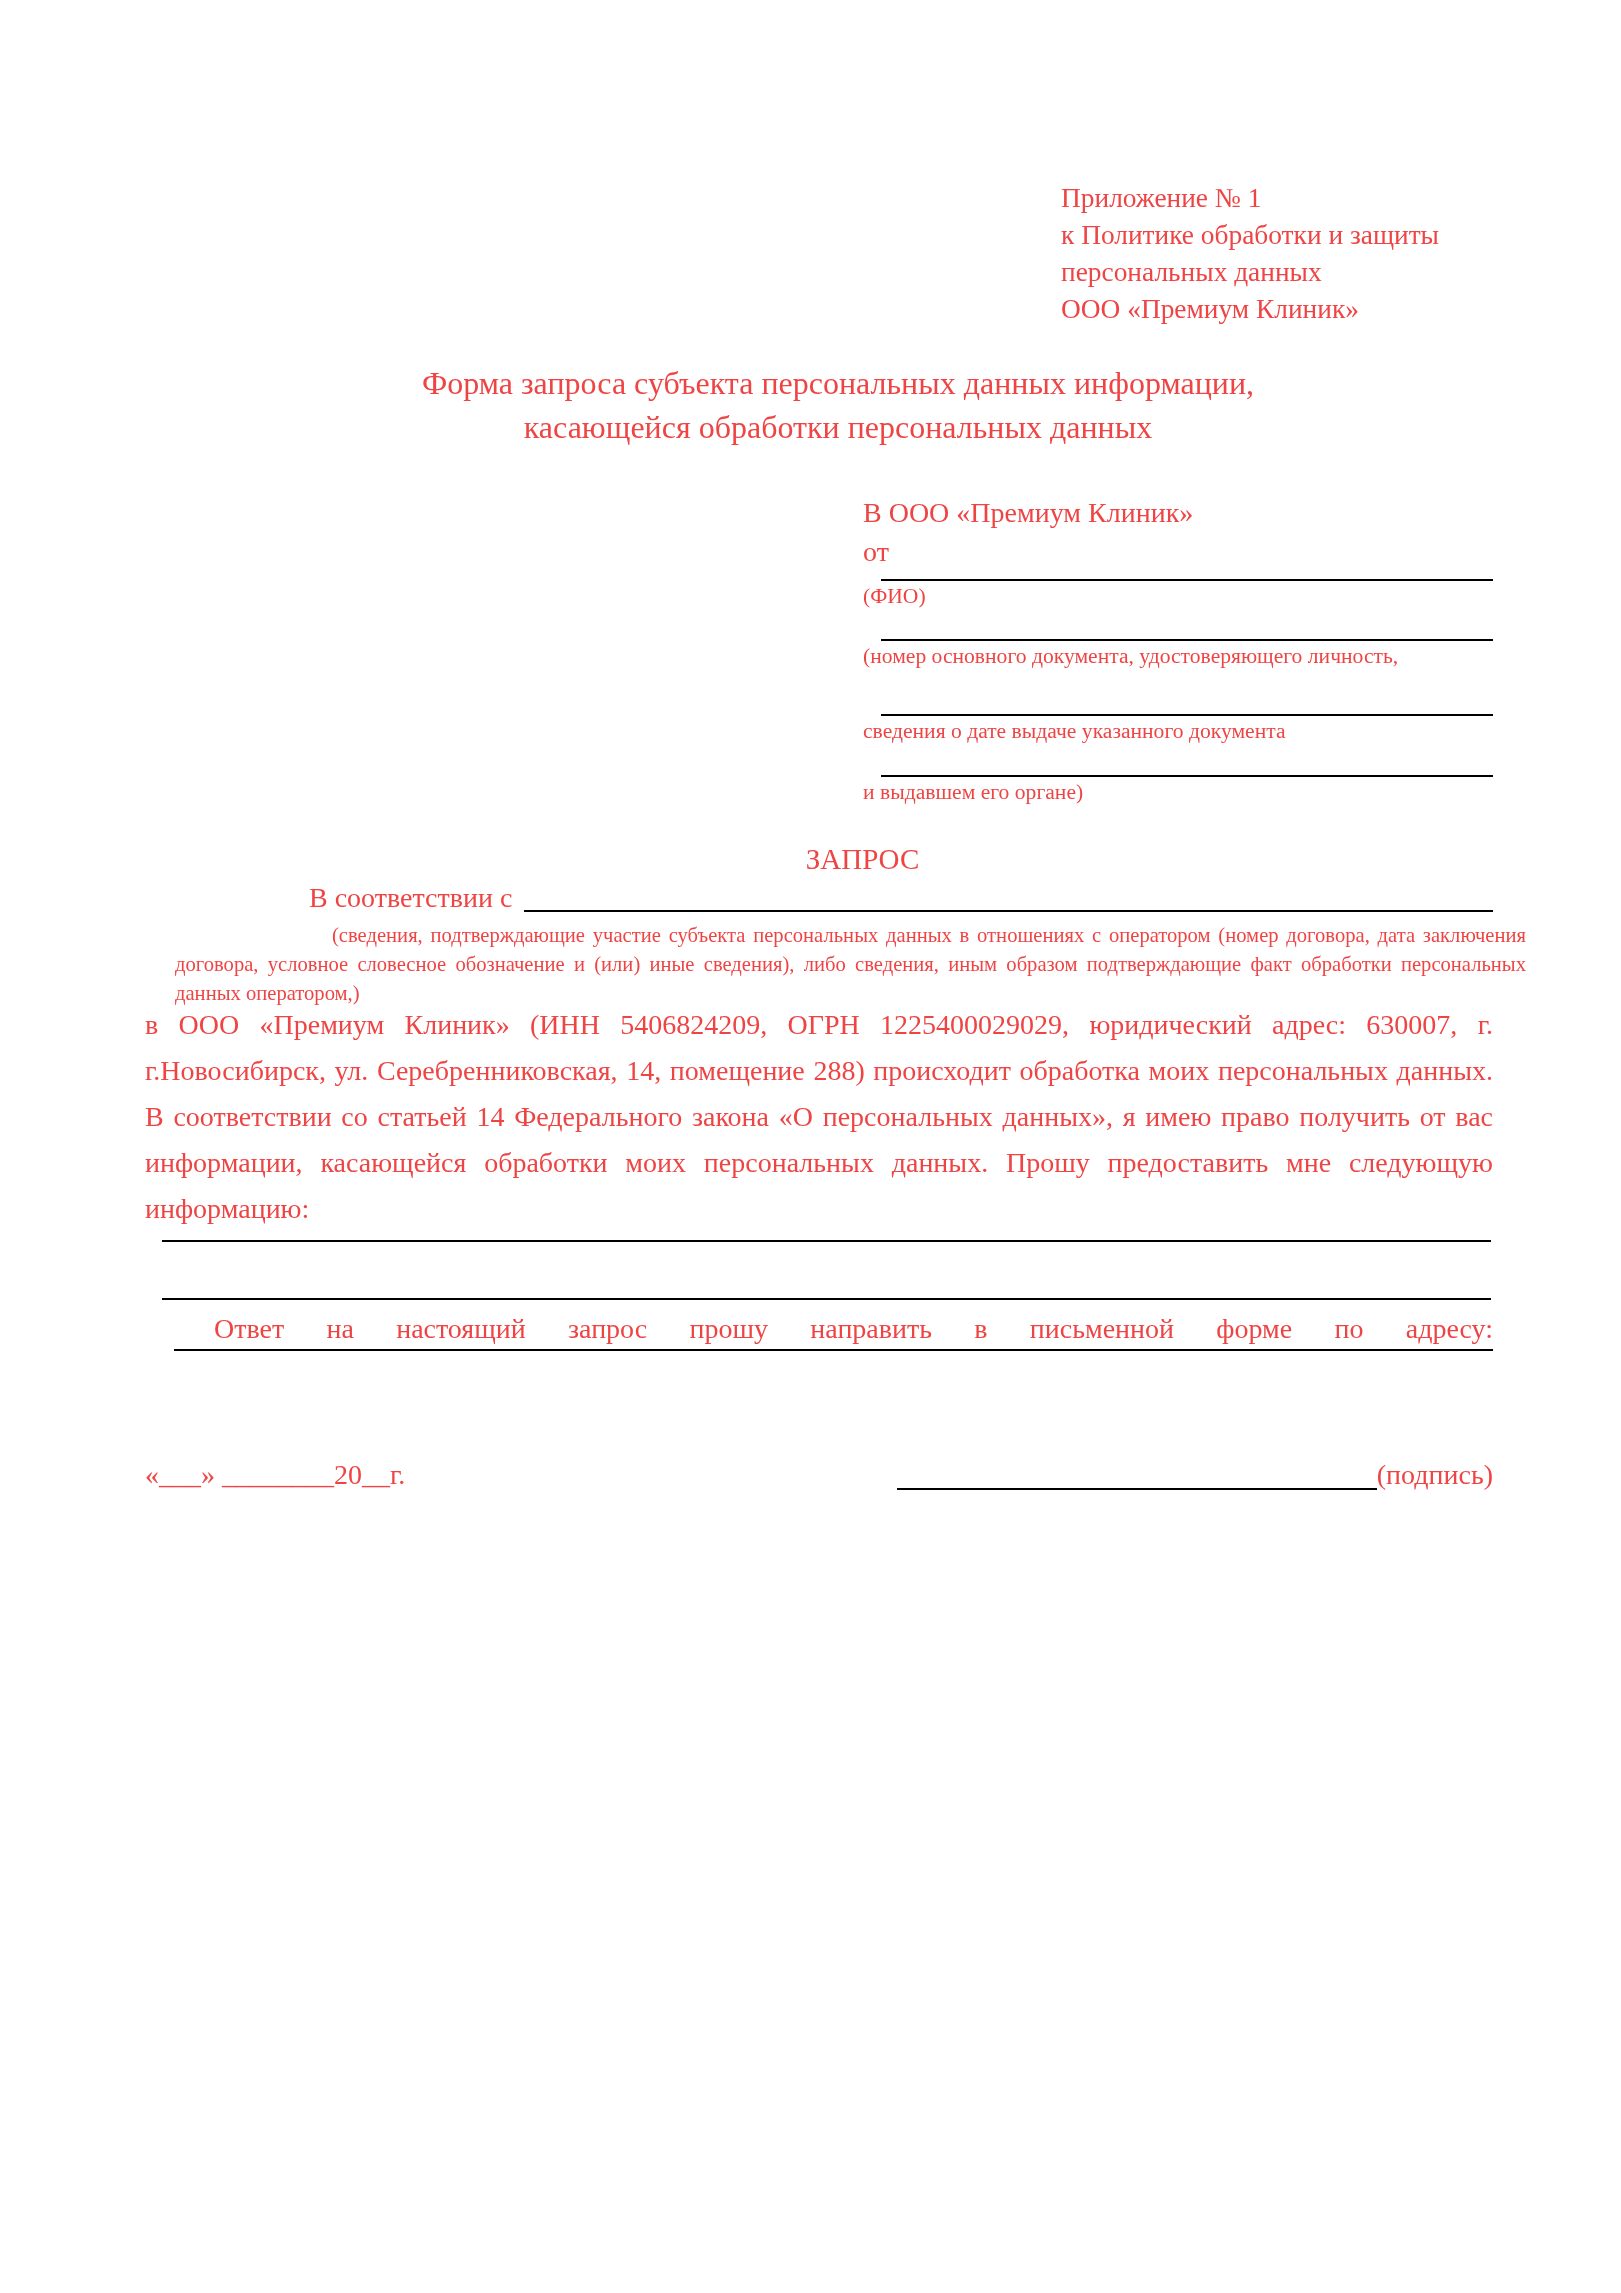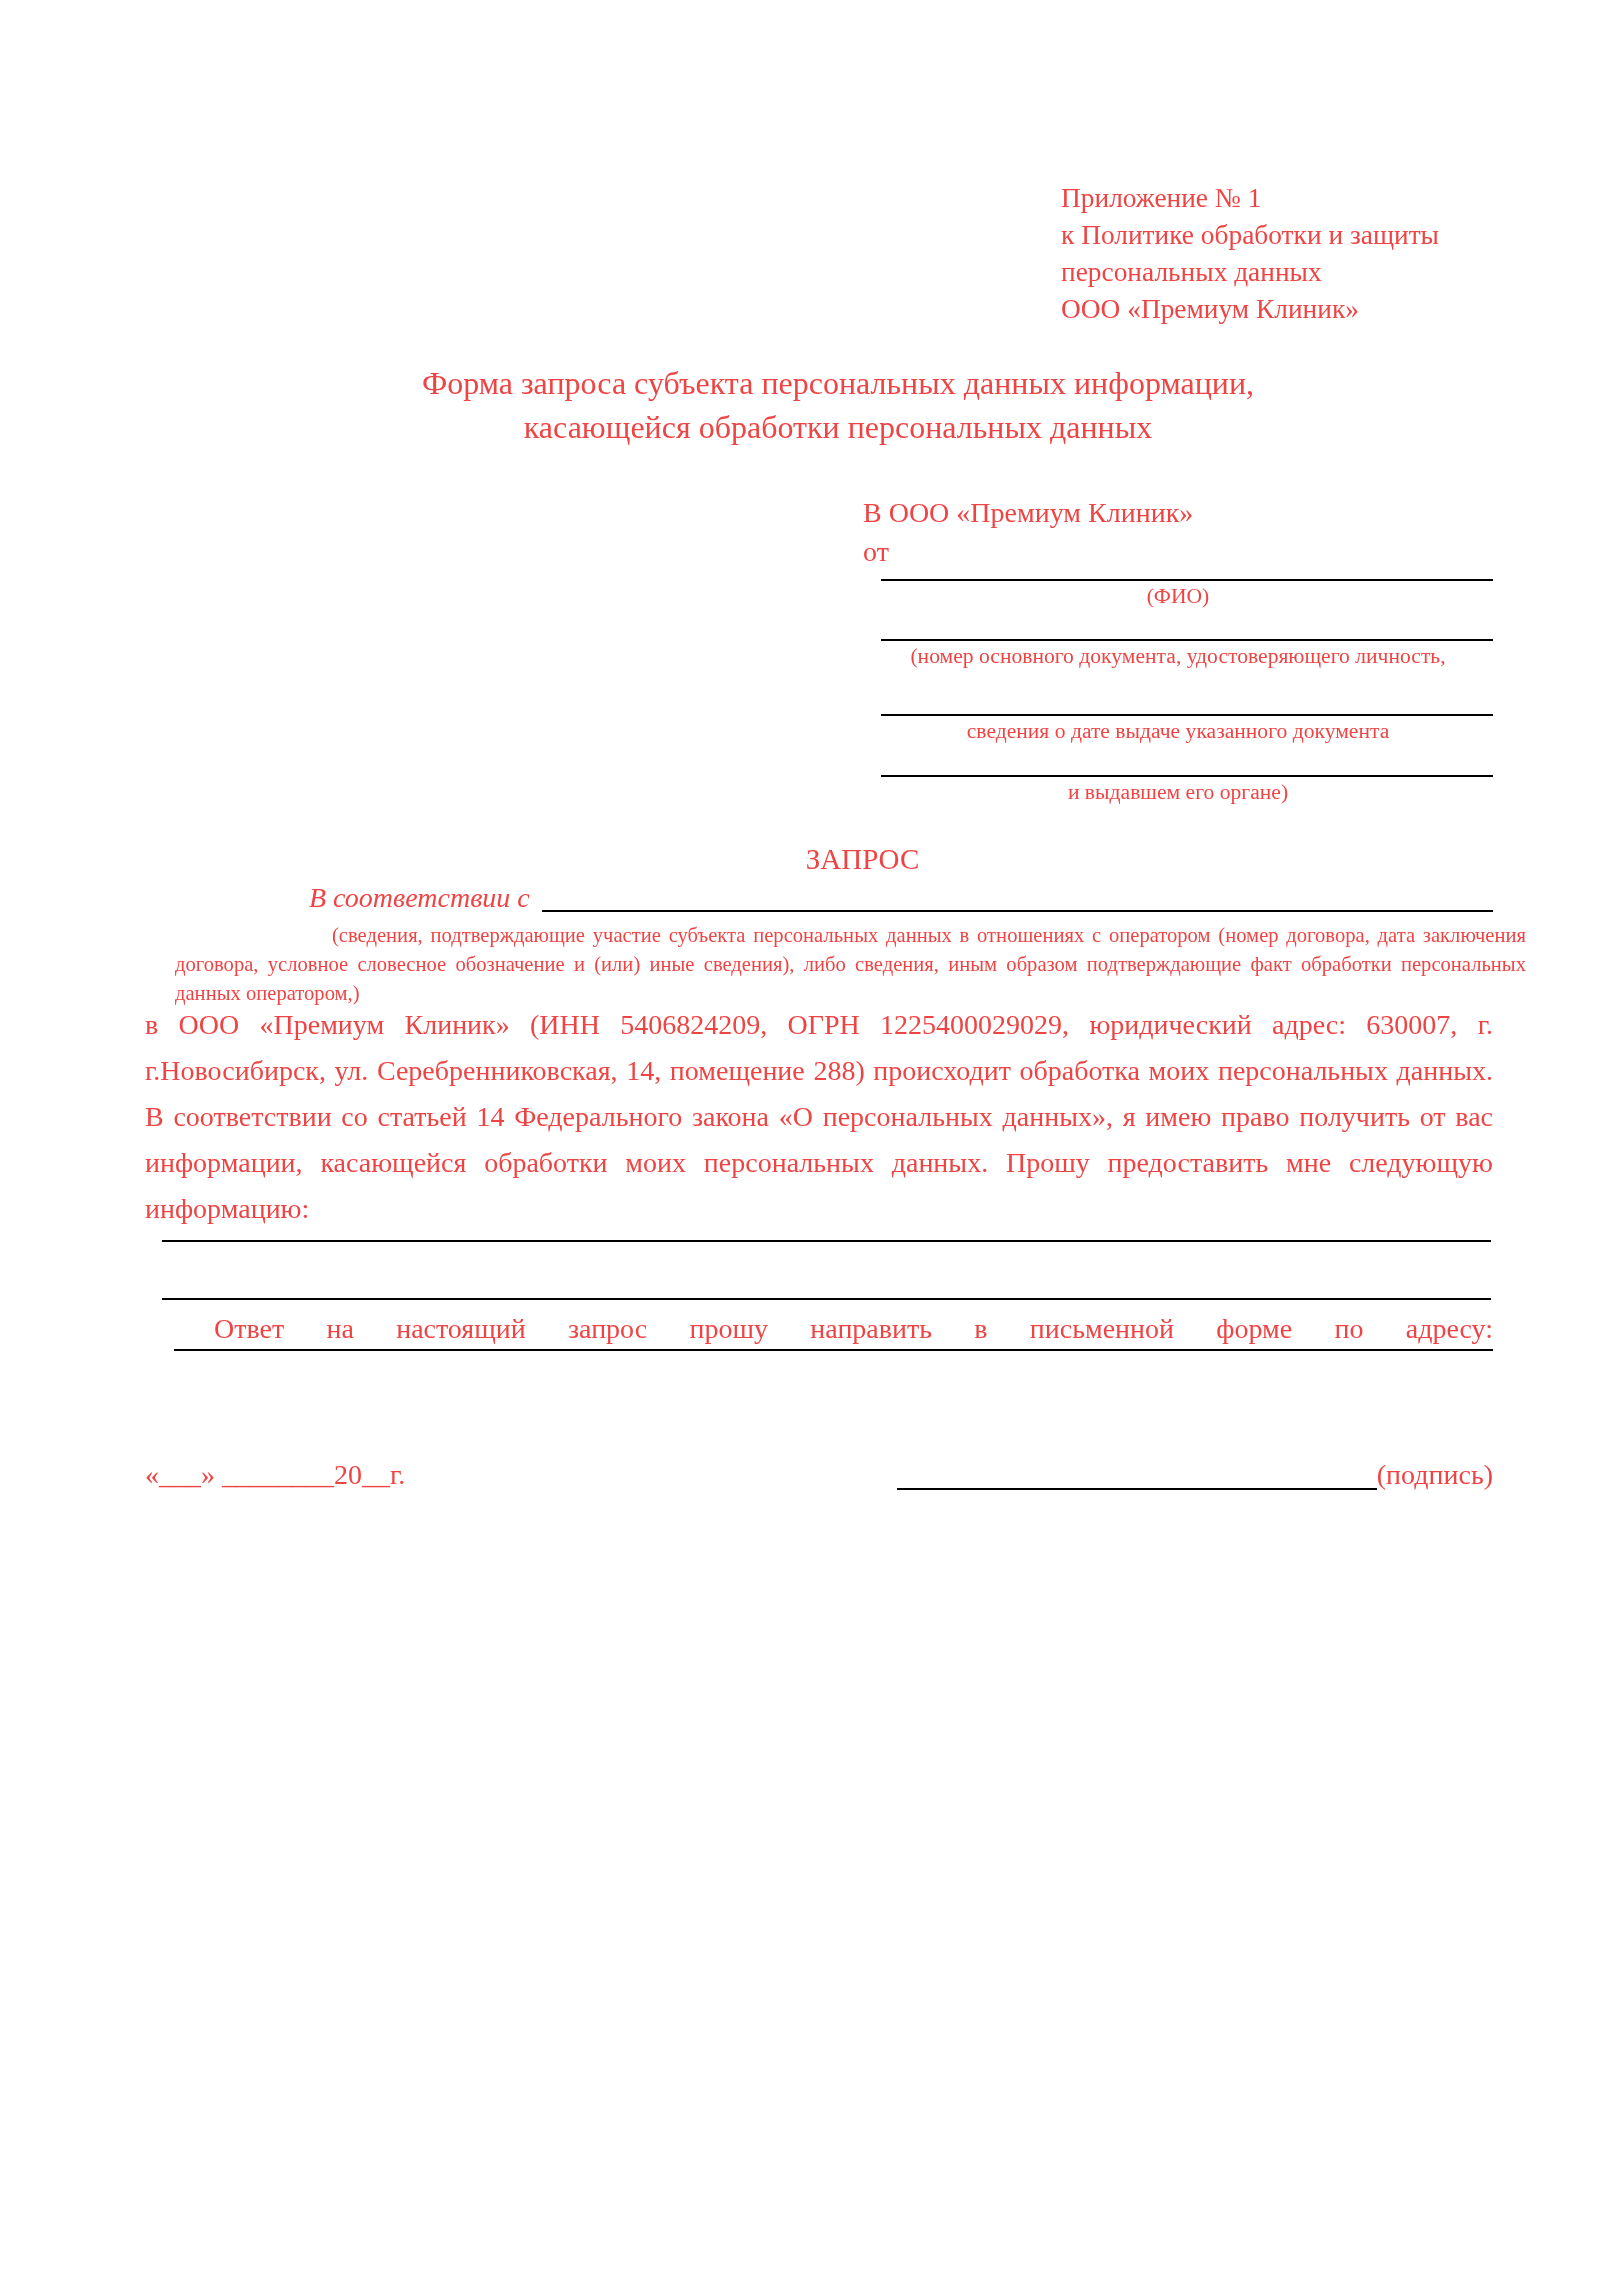--- a/index.html
+++ b/index.html
@@ -52,21 +52,20 @@
   .addressee .field-line {
     margin-left: 17.6px;
     border-bottom: 2.9px solid #000;
   }
   .addressee .f1 { height: 7.8px;  }
   .addressee .f2 { height: 27.4px; }
   .addressee .f3 { height: 42px; }
   .addressee .f4 { height: 27.4px; }
   .addressee .cap {
     width: 100%;
-    text-align: center;
     font-size: 21.6px;
     line-height: 31px;
   }
 
   
   .request-heading {
     position: absolute;
     left: 104px;
     right: 0;
     top: 841px;
@@ -77,21 +76,20 @@
 
   
   .lead-line {
     position: absolute;
     left: 309px;
     right: 128px;
     top: 878px;
     display: flex;
     font-size: 28px;
     line-height: 39px;
-    font-style: italic;
   }
   .lead-line .lbl { white-space: nowrap; }
   .fill {
     flex: 1 1 auto;
     align-self: stretch;
     border-bottom: 2.9px solid #000;
     margin-bottom: 4.9px;
   }
   .lead-line .fill { margin-left: 11.8px; }
 

